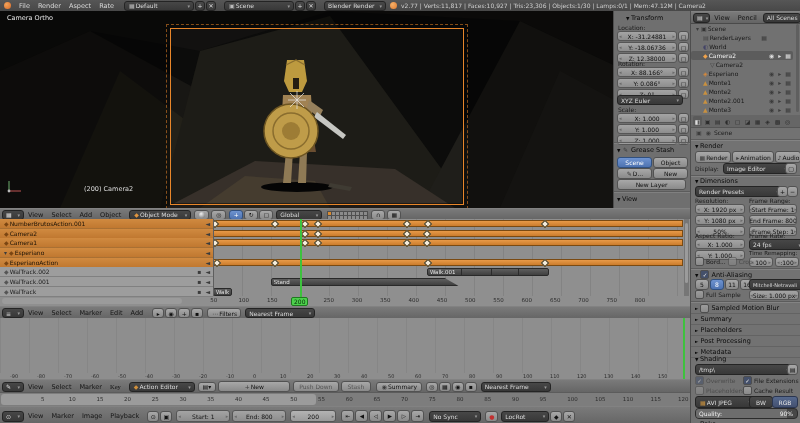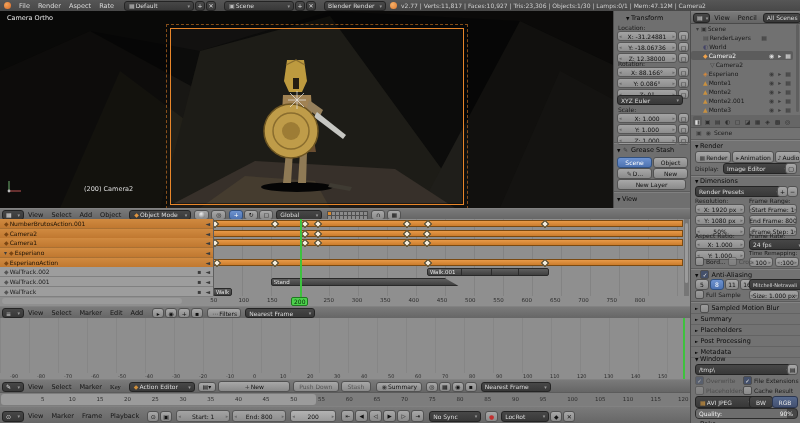--- a/index.html
+++ b/index.html
@@ -495,21 +495,21 @@
         </div>
         <div style="height: 10px; display: flex; align-items: center; padding-left: 4px; gap: 2px; border-bottom: 1px solid rgb(99, 99, 99);">
           <div class="ptitle closed"></div>
           <div class="ptitle">Post Processing</div>
         </div>
         <div style="height: 10px; display: flex; align-items: center; padding-left: 4px; gap: 2px; border-bottom: 1px solid rgb(99, 99, 99);">
           <div class="ptitle closed"></div>
           <div class="ptitle">Metadata</div>
         </div>
       </div>
-    <div class="abs ptitle open" style="left:4px;top:240px">Window</div>
+    <div class="abs ptitle open" style="left:4px;top:240px">Shading</div>
     <div class="abs dd" style="left:4px;top:249px;width:90px;height:9px">
       <span>/tmp\</span>
       </div>
     <div class="abs btn" style="left:96px;top:249px;width:9px;height:9px">▤</div>
     <div class="abs" style="left:4px;top:261px;display:flex;align-items:center;gap:2px">
       <span class="chk on dim"></span>
       <span class="lbl" style="color:#4c4c4c">Overwrite</span>
       </div>
     <div class="abs" style="left:52px;top:261px;display:flex;align-items:center;gap:2px">
       <span class="chk on"></span>
@@ -832,21 +832,21 @@
         <div class="tick" style="left: 595px; top: 3px;">105</div>
         <div class="tick" style="left: 622.7px; top: 3px;">110</div>
         <div class="tick" style="left: 650.4px; top: 3px;">115</div>
         <div class="tick" style="left: 678.1px; top: 3px;">120</div>
       </div>
     <div class="abs hdr" style="left:0;top:13px;width:690px;height:18px">
       <span class="dd" style="width:14px;height:9px;margin-left:2px">⊙</span>
       <span id="tl-menus" style="display:flex">
           <div class="menu" style="display: inline-block;">View</div>
           <div class="menu" style="display: inline-block;">Marker</div>
-          <div class="menu" style="display: inline-block;">Frame</div>
+          <div class="menu" style="display: inline-block;">Image</div>
           <div class="menu" style="display: inline-block;">Playback</div>
         </span>
       <span class="btn" style="width:10px;height:9px;margin-left:4px">⊙</span>
       <span class="btn" style="width:10px;height:9px;margin-left:1px">▣</span>
       <span class="fld stepper" style="width:52px;height:10px;margin-left:4px">Start: 1</span>
       <span class="fld stepper" style="width:52px;height:10px;margin-left:2px">End: 800</span>
       <span class="fld stepper" style="width:44px;height:10px;margin-left:4px;background:linear-gradient(#b3b3b3,#9a9a9a)">200</span>
       <span id="tl-playback" style="display:flex;gap:1px;margin-left:5px">
           <div class="btn" style="width: 11px; height: 10px; font-size: 5.5px;">⇤</div>
           <div class="btn" style="width: 11px; height: 10px; font-size: 5.5px;">◀</div>

